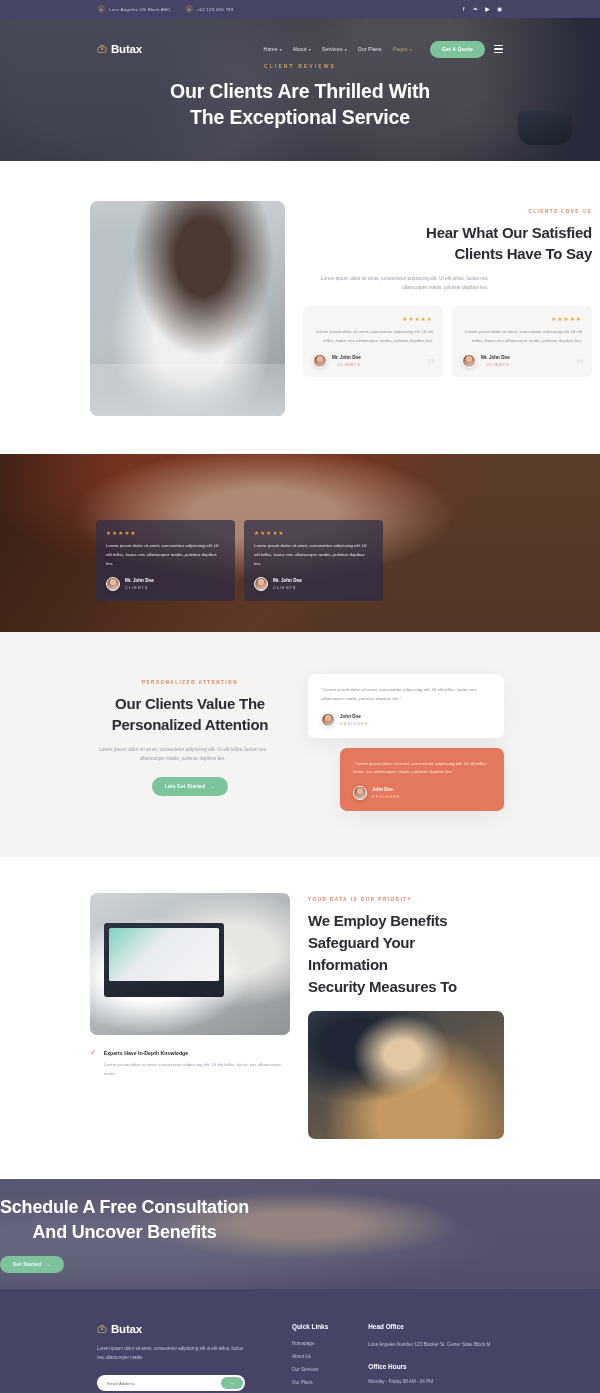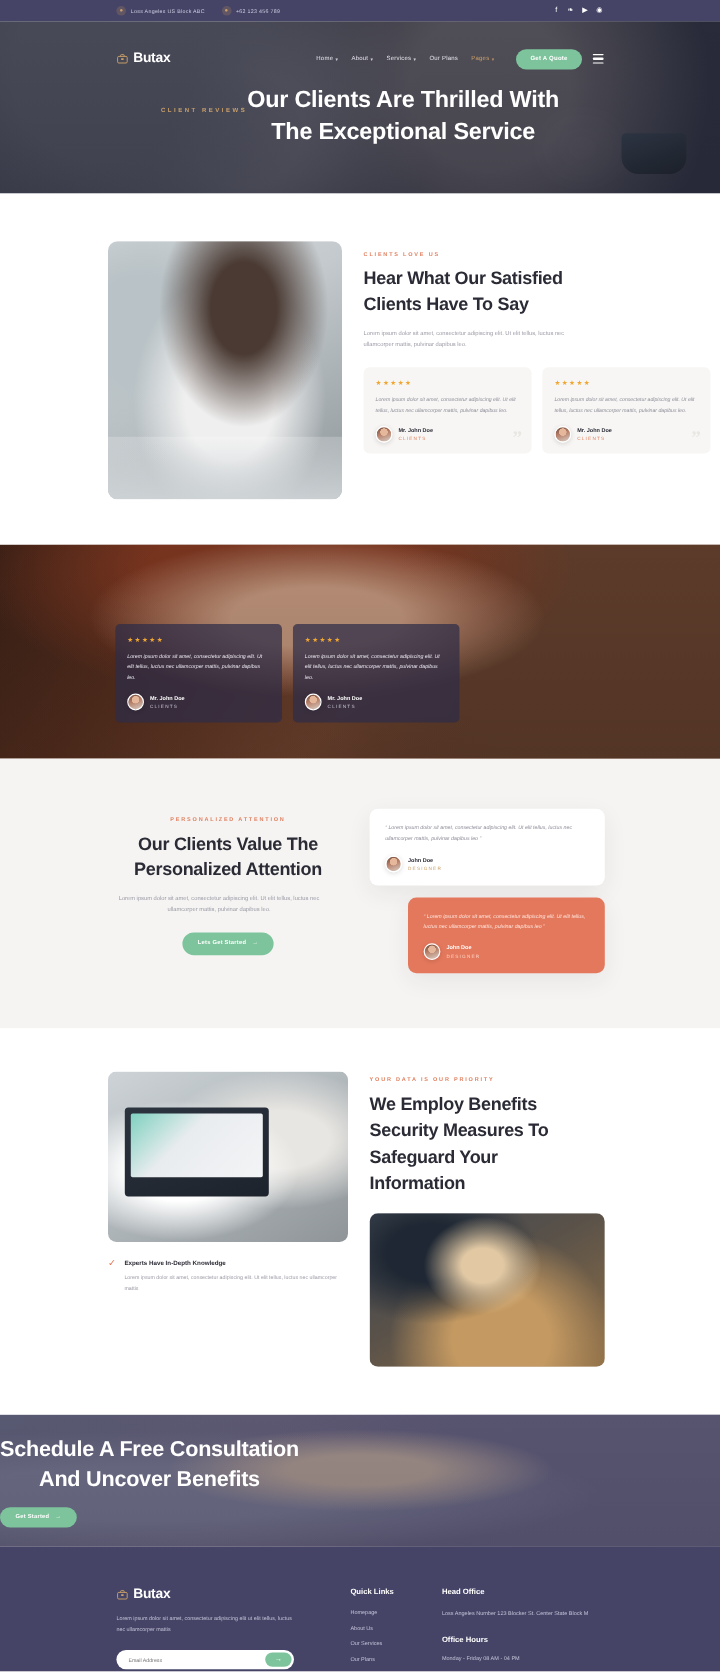--- a/index.html
+++ b/index.html
@@ -51,21 +51,21 @@
     background:linear-gradient(180deg, rgba(40,42,58,.72), rgba(38,40,56,.78));
   }
   .hero-cup {
     position:absolute; right:28px; bottom:16px; width:54px; height:34px;
     border-radius:4px 4px 14px 14px;
     background:linear-gradient(160deg,#2d3442,#1b2029);
     box-shadow:-60px -4px 40px rgba(255,255,255,.05);
   }
   .hero-inner {
     position:relative; z-index:3; height:100%;
-    display:flex; flex-direction:row; align-items:center; justify-content:center;
+    display:flex; flex-direction:column; align-items:center; justify-content:center;
     padding-top:14px;
   }
   .eyebrow-h {
     font-size:5px; letter-spacing:2.1px; font-weight:700;
     color:#c9a06a; margin-bottom:9px; text-transform:uppercase;
   }
   .hero-title {
     font-size:19.5px; line-height:1.34; font-weight:700; color:#fff;
     text-align:center; letter-spacing:-.2px;
   }
@@ -342,21 +342,21 @@
         <div class="burger">
             <i></i>
             <i></i>
             <i></i>
           </div>
       </div>
     </div>
   </div>
 
   <div class="sec-love">
-    <div class="row" style="position:relative;">
+    <div class="row" style="position:relative;text-align:right;">
       <div class="love-img">
         <div class="sill"></div>
       </div>
       <div class="love-txt">
         <div class="eyebrow">CLIENTS LOVE US</div>
         <div class="h2">
           <div>Hear What Our Satisfied</div>
           <div>Clients Have To Say</div>
         </div>
         <div class="body-sm">Lorem ipsum dolor sit amet, consectetur adipiscing elit. Ut elit tellus, luctus nec ullamcorper mattis, pulvinar dapibus leo.</div>
@@ -470,22 +470,22 @@
           <div>
             <div class="feat-title">Experts Have In-Depth Knowledge</div>
             <div class="feat-body">Lorem ipsum dolor sit amet, consectetur adipiscing elit. Ut elit tellus, luctus nec ullamcorper mattis</div>
           </div>
         </div>
       </div>
       <div class="sec-right">
         <div class="eyebrow">YOUR DATA IS OUR PRIORITY</div>
         <div class="h2 tight">
           <div>We Employ Benefits</div>
+          <div>Safeguard Your Information</div>
           <div>Security Measures To</div>
-          <div>Safeguard Your Information</div>
         </div>
         <div class="sec-photo"></div>
       </div>
     </div>
   </div>
 
   <div class="cta">
     <div class="cta-inner">
       <div class="cta-title">
         <div>Schedule A Free Consultation</div>

